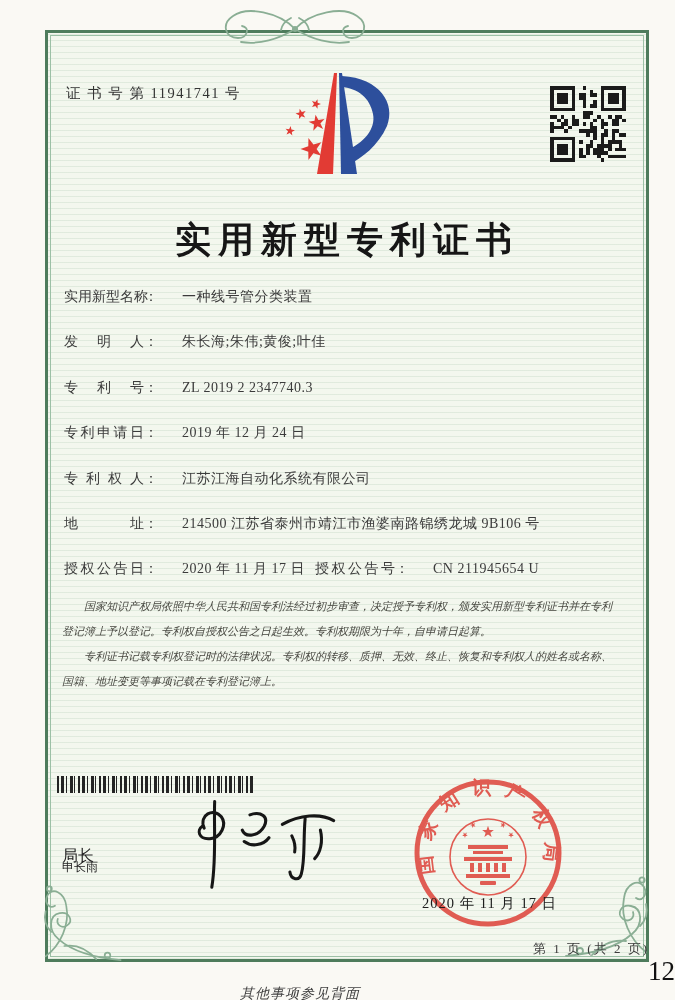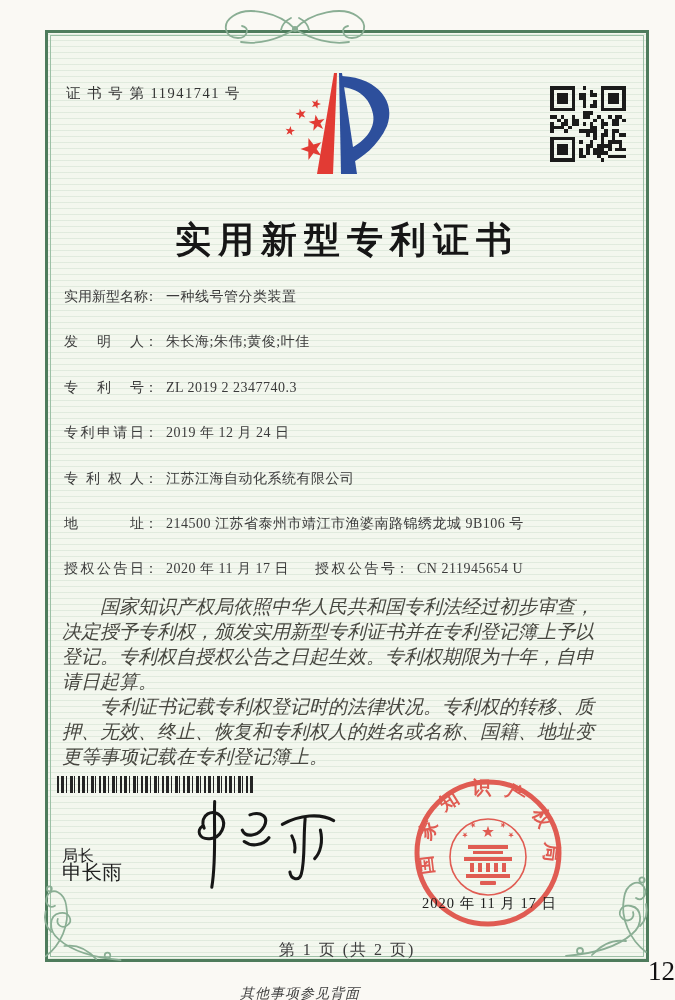--- a/index.html
+++ b/index.html
@@ -43,57 +43,57 @@
 
   .title{
     position:absolute;left:45px;top:196px;width:604px;text-align:center;
     font-size:36px;font-weight:bold;letter-spacing:7px;color:#161616;margin-top:20px;
   }
 
   .fields{position:absolute;left:64px;top:288px;font-size:14px;color:#3b3b3b;}
   .field-row{height:45.4px;white-space:nowrap;position:relative;}
   .flabel{display:inline-block;width:80px;text-align:justify;text-align-last:justify;}
   .fcolon{display:inline-block;margin-right:8px;}
-  .fvalue{letter-spacing:0.5px;}
+  .fvalue{letter-spacing:0.5px;margin-left:16px;}
   .grant-pair2{position:absolute;left:251px;top:0;}
 
   .body-text{
     position:absolute;left:62px;top:594px;width:550px;
-    font-size:19px;line-height:25px;color:#474740;font-style:italic;
+    font-size:11px;line-height:25px;color:#474740;font-style:italic;
   }
   .body-text p{text-indent:2em;}
 
   .barcode{
     position:absolute;left:57px;top:776px;width:198px;height:17px;
     background:repeating-linear-gradient(90deg,
       #242424 0 2px, transparent 2px 4px,
       #242424 4px 7px, transparent 7px 9px,
       #242424 9px 10px, transparent 10px 13px,
       #242424 13px 16px, transparent 16px 17px,
       #242424 17px 18px, transparent 18px 21px);
   }
 
   .signer-title{position:absolute;left:62px;top:829px;font-size:16px;color:#222;margin-top:17px;}
-  .signer-name{position:absolute;left:62px;top:859px;font-size:20px;color:#222;}
+  .signer-name{position:absolute;left:62px;top:859px;font-size:12px;color:#222;}
   .signature{position:absolute;left:168px;top:792px;}
 
   .seal{position:absolute;left:410px;top:775px;opacity:0.92;}
   .seal-text{
     font-size:19px;font-weight:bold;letter-spacing:13px;
     fill:var(--seal-red);font-family:"Liberation Serif","DejaVu Serif",serif;
   }
   .seal-fill{fill:var(--seal-red);}
   .seal-date{
     position:absolute;left:422px;top:894px;font-size:14.5px;color:#1d1d1d;
     letter-spacing:1px;z-index:5;
   }
 
   .footer-page{
-    position:absolute;left:45px;top:940px;width:604px;text-align:center;
-    font-size:16px;color:#3c3c3c;letter-spacing:2px;
+    position:absolute;left:45px;top:940px;width:604px;text-align:right;
+    font-size:13px;color:#3c3c3c;letter-spacing:2px;
   }
   .scan-number{
     position:absolute;left:0;top:956px;width:675px;text-align:right;
     font-size:27px;color:#111;z-index:6;
   }
   .bottom-note{
     position:absolute;left:0;top:985px;width:600px;text-align:center;
     font-size:14px;font-style:italic;color:#3f3f3f;letter-spacing:1px;
   }
 

